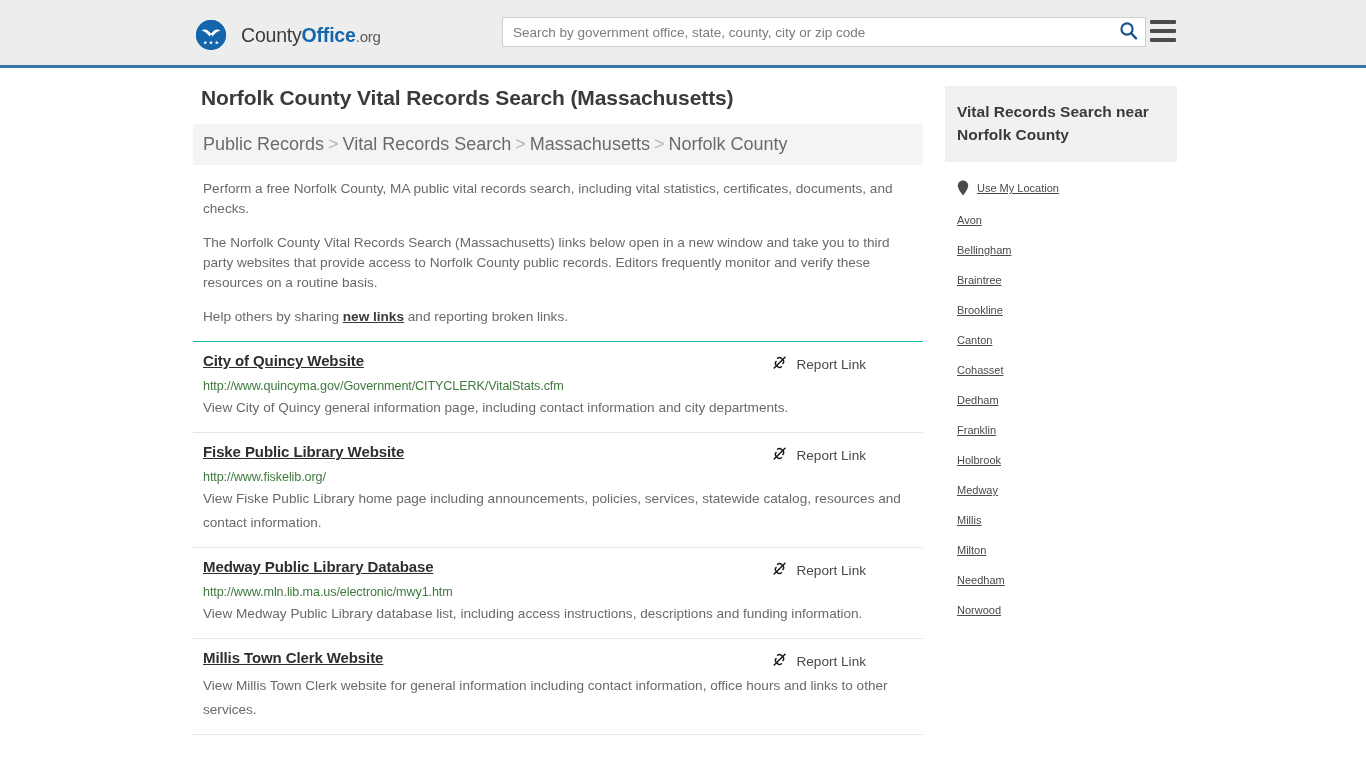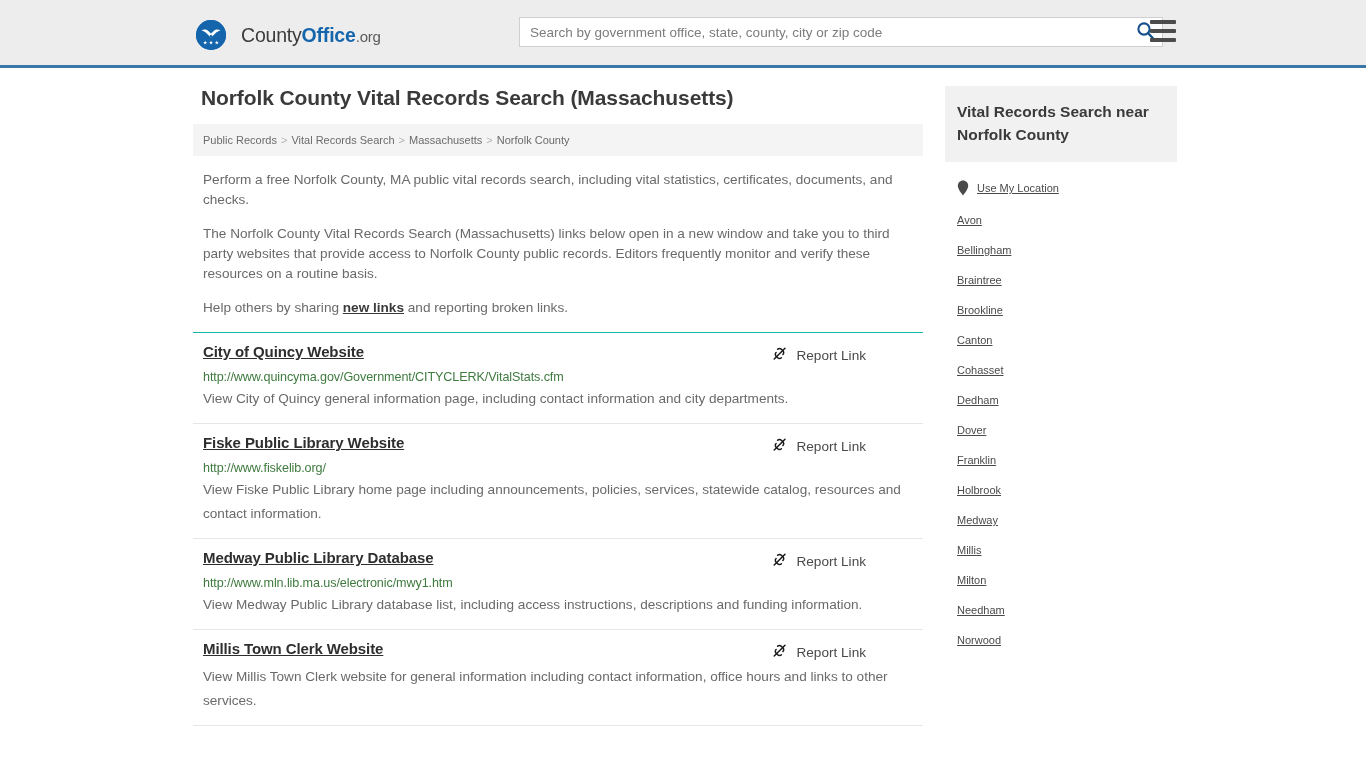--- a/index.html
+++ b/index.html
@@ -42,21 +42,21 @@
     letter-spacing: -0.2px;
     color: #3c3c3c;
     white-space: nowrap;
   }
   .logo-text .b { color: #1565ad; font-weight: bold; }
   .logo-text .k { font-weight: normal; color: #3c3c3c; }
   .logo-text .org { font-size: 15px; color: #5a5a5a; }
 
   .search-box {
     position: absolute;
-    left: 519px;
+    left: 502px;
     top: 17px;
     width: 644px;
     height: 30px;
     background: #ffffff;
     border: 1px solid #cfcfcf;
     display: flex;
     align-items: flex-start;
   }
   .search-input {
     border: 0; outline: 0;
@@ -106,21 +106,21 @@
     font-size: 21px;
     color: #3a3a3a;
     margin: 0 0 14px 8px;
     font-weight: bold;
     letter-spacing: -0.1px;
   }
 
   .breadcrumb {
     background: #f4f4f4;
     padding: 10px 10px;
-    font-size: 11px;
+    font-size: 18px;
     color: #6b6b6b;
     margin-bottom: 14px;
   }
   .breadcrumb a {
     color: #6b6b6b;
     text-decoration: none;
     cursor: pointer;
   }
   .breadcrumb .sep { color: #b4b4b4; margin: 0 4px; }
 
@@ -369,23 +369,20 @@
         <div class="side-item">
             <a>Canton</a>
           </div>
         <div class="side-item">
             <a>Cohasset</a>
           </div>
         <div class="side-item">
             <a>Dedham</a>
           </div>
         <div class="side-item">
-            <a>Dover</a>
-          </div>
-        <div class="side-item">
             <a>Franklin</a>
           </div>
         <div class="side-item">
             <a>Holbrook</a>
           </div>
         <div class="side-item">
             <a>Medway</a>
           </div>
         <div class="side-item">
             <a>Millis</a>

